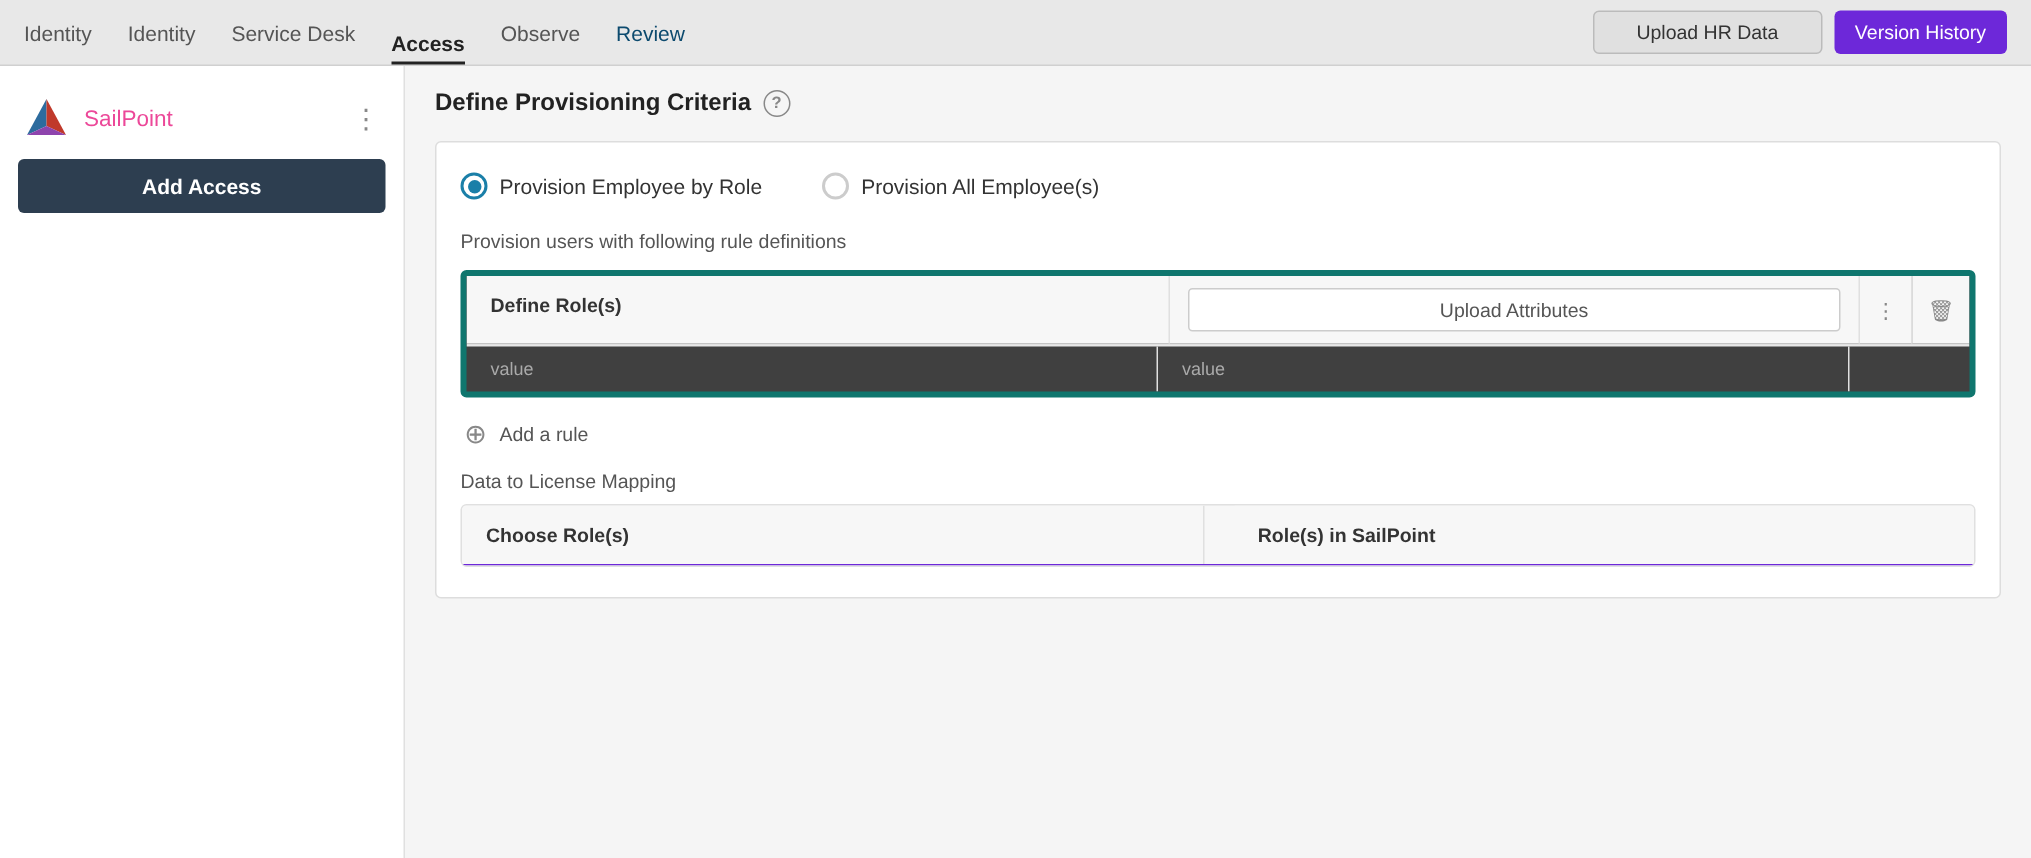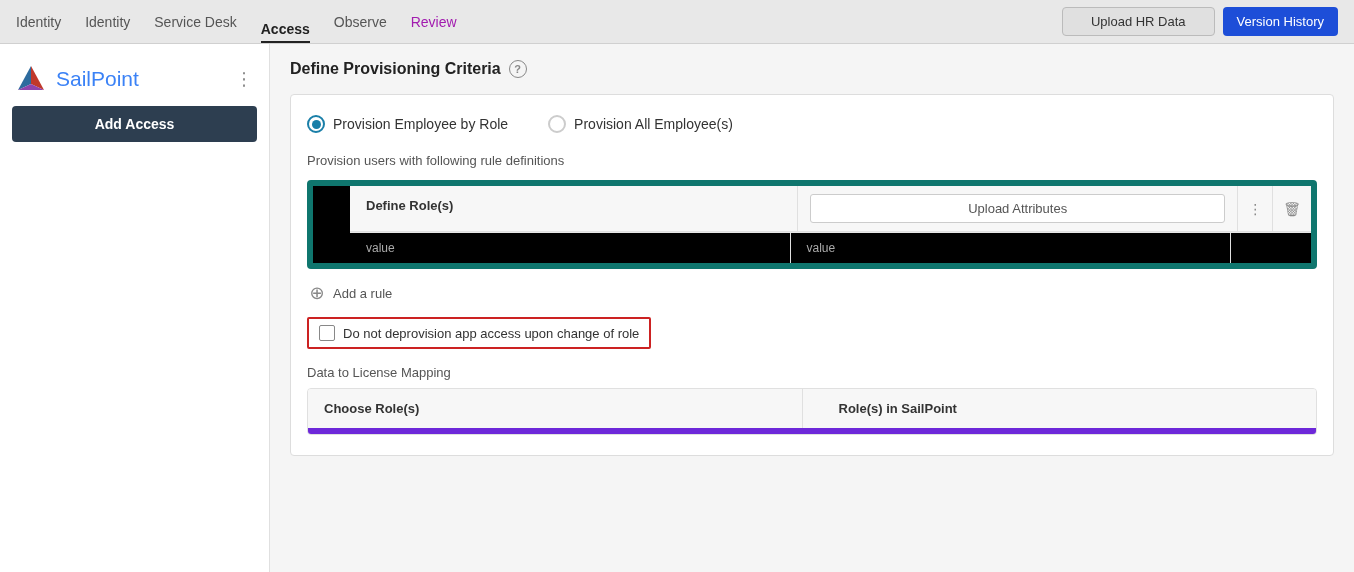--- a/index.html
+++ b/index.html
@@ -6,46 +6,46 @@
     body { font-family: -apple-system, BlinkMacSystemFont, 'Segoe UI', Arial, sans-serif; font-size: 14px; background: #f0f0f0; color: #333; height: 572px; overflow: hidden; }
 
     
     .top-nav {
       display: flex; align-items: center; background: #e8e8e8; height: 44px;
       padding: 0 16px; border-bottom: 1px solid #d0d0d0;
     }
     .nav-items { display: flex; align-items: center; gap: 24px; flex: 1; }
     .nav-item { font-size: 14px; color: #555; cursor: pointer; padding: 4px 0; }
     .nav-item.active { font-weight: 600; color: #222; border-bottom: 2px solid #222; margin-top: 16px; }
-    .nav-item.disabled { color: #a21caf; cursor: default; }
+    .nav-item.disabled { color: #0c4a6e; cursor: default; }
     .nav-actions { display: flex; gap: 8px; }
     .btn-upload-hr {
       background: #e0e0e0; border: 1px solid #bbb; color: #333;
       padding: 6px 28px; border-radius: 4px; cursor: pointer; font-size: 13px; font-weight: 500;
     }
     .btn-version-history {
-      background: #1d4ed8; border: none; color: #fff;
+      background: #6d28d9; border: none; color: #fff;
       padding: 6px 14px; border-radius: 4px; cursor: pointer; font-size: 13px; font-weight: 500;
     }
 
     
     .layout { display: flex; height: calc(572px - 44px); }
 
     
     .sidebar {
       width: 270px; background: #fff; border-right: 1px solid #e0e0e0;
       display: flex; flex-direction: column; padding: 12px;
     }
     .sidebar-header {
       display: flex; align-items: center; justify-content: space-between;
       padding: 8px 4px 12px 4px;
     }
     .sidebar-brand { display: flex; align-items: center; gap: 10px; }
     .sidebar-logo { width: 30px; height: 30px; }
-    .sidebar-name { font-size: 21px; font-weight: 500; color: #3b82f6; }
+    .sidebar-name { font-size: 15px; font-weight: 500; color: #ec4899; }
     .sidebar-more { cursor: pointer; color: #888; font-size: 18px; }
     .btn-add-access {
       background: #2d3e50; color: #fff; border: none; border-radius: 4px;
       padding: 10px 16px; font-size: 14px; font-weight: 600; cursor: pointer; width: 100%;
     }
 
     
     .main-content { flex: 1; background: #f5f5f5; overflow-y: auto; padding: 16px 20px; }
 
     .section-title {
@@ -72,22 +72,22 @@
     .radio-circle.selected { border-color: #1a7fa8; }
     .radio-circle.selected::after {
       content: ''; width: 9px; height: 9px; border-radius: 50%; background: #1a7fa8;
     }
 
     
     .provision-description { font-size: 13px; color: #555; margin-bottom: 12px; }
 
     
     .rule-table-container {
-      background: #000000; border: 6px solid #0f766e; border-radius: 4px;
-      margin-bottom: 14px; overflow: hidden; padding-left: 37px;
+      background: #404040; border: 4px solid #0f766e; border-radius: 4px;
+      margin-bottom: 14px; overflow: hidden;
     }
     .rule-table-header {
       display: flex; align-items: stretch; border-bottom: 1px solid #e0e0e0;
     }
     .rule-col-role {
       flex: 1; padding: 12px 16px; font-weight: 600; font-size: 13px;
       border-right: 1px solid #e0e0e0; background: #f7f7f7;
     }
     .rule-col-attrs {
       flex: 1; display: flex; align-items: center; padding: 8px 12px;
@@ -135,21 +135,21 @@
       width: 16px; height: 16px; border: 1.5px solid #888; border-radius: 2px;
       background: #fff; flex-shrink: 0;
     }
     .checkbox-label { font-size: 13px; color: #333; }
 
     
     .section-subtitle { font-size: 13px; color: #555; margin-bottom: 8px; }
     .mapping-table-container {
       background: #f7f7f7; border: 1px solid #e0e0e0; border-radius: 4px; overflow: hidden;
     }
-    .mapping-table-header { display: flex; border-bottom: 6px solid #6d28d9; gap: 20px; }
+    .mapping-table-header { display: flex; border-bottom: 1px solid #6d28d9; gap: 20px; }
     .mapping-col {
       flex: 1; padding: 12px 16px; font-weight: 600; font-size: 13px;
       background: #f7f7f7; border-right: 1px solid #e0e0e0;
     }
     .mapping-col:last-child { border-right: none; }
   </style>
 </head>
 <body>
 
 <nav class="top-nav">
@@ -228,24 +228,20 @@
         </div>
       </div>
 
       
       <div class="add-rule-row">
         <span class="add-rule-icon">⊕</span>
         <span>Add a rule</span>
       </div>
 
       
-      <div class="checkbox-row">
-        <span class="checkbox-box"></span>
-        <span class="checkbox-label">Do not deprovision app access upon change of role</span>
-      </div>
 
       
       <p class="section-subtitle">Data to License Mapping</p>
       <div class="mapping-table-container">
         <div class="mapping-table-header">
           <div class="mapping-col">Choose Role(s)</div>
           <div class="mapping-col">Role(s) in SailPoint</div>
         </div>
       </div>
 

